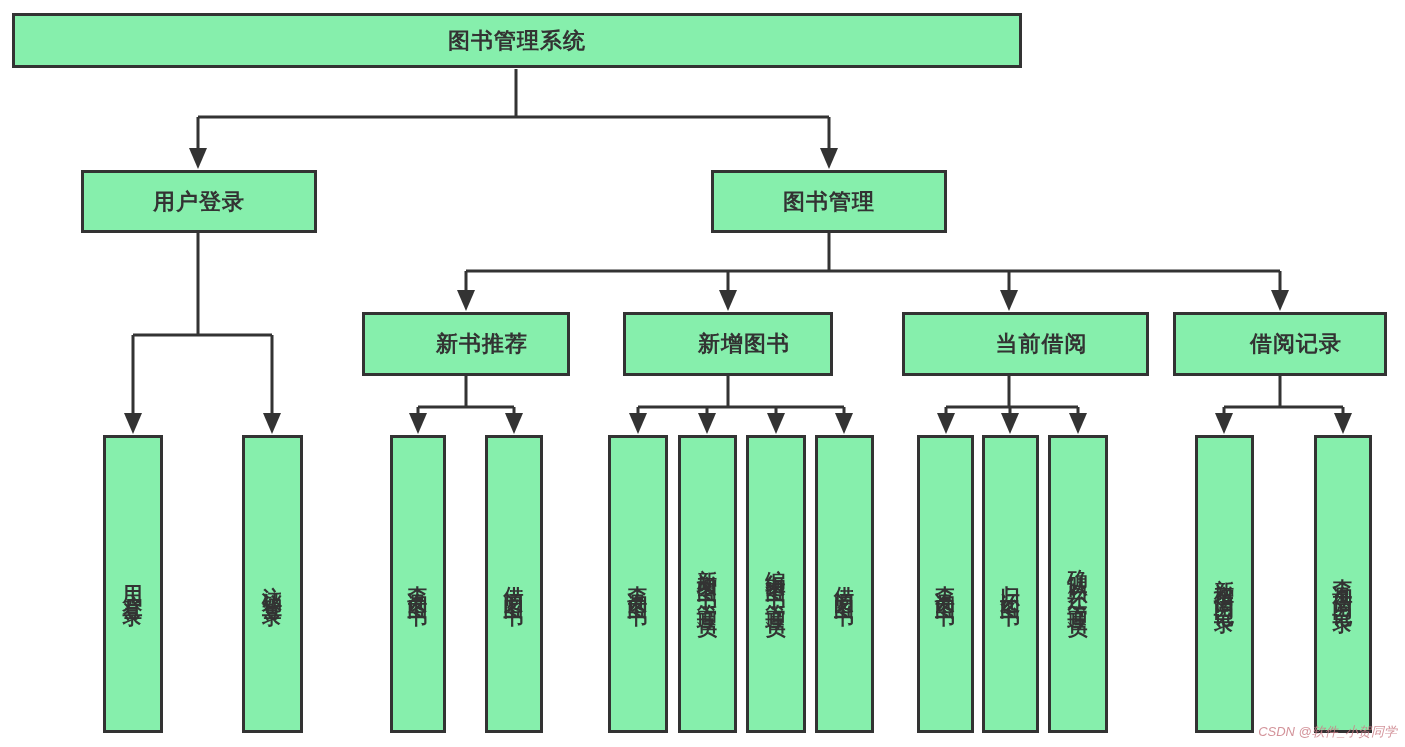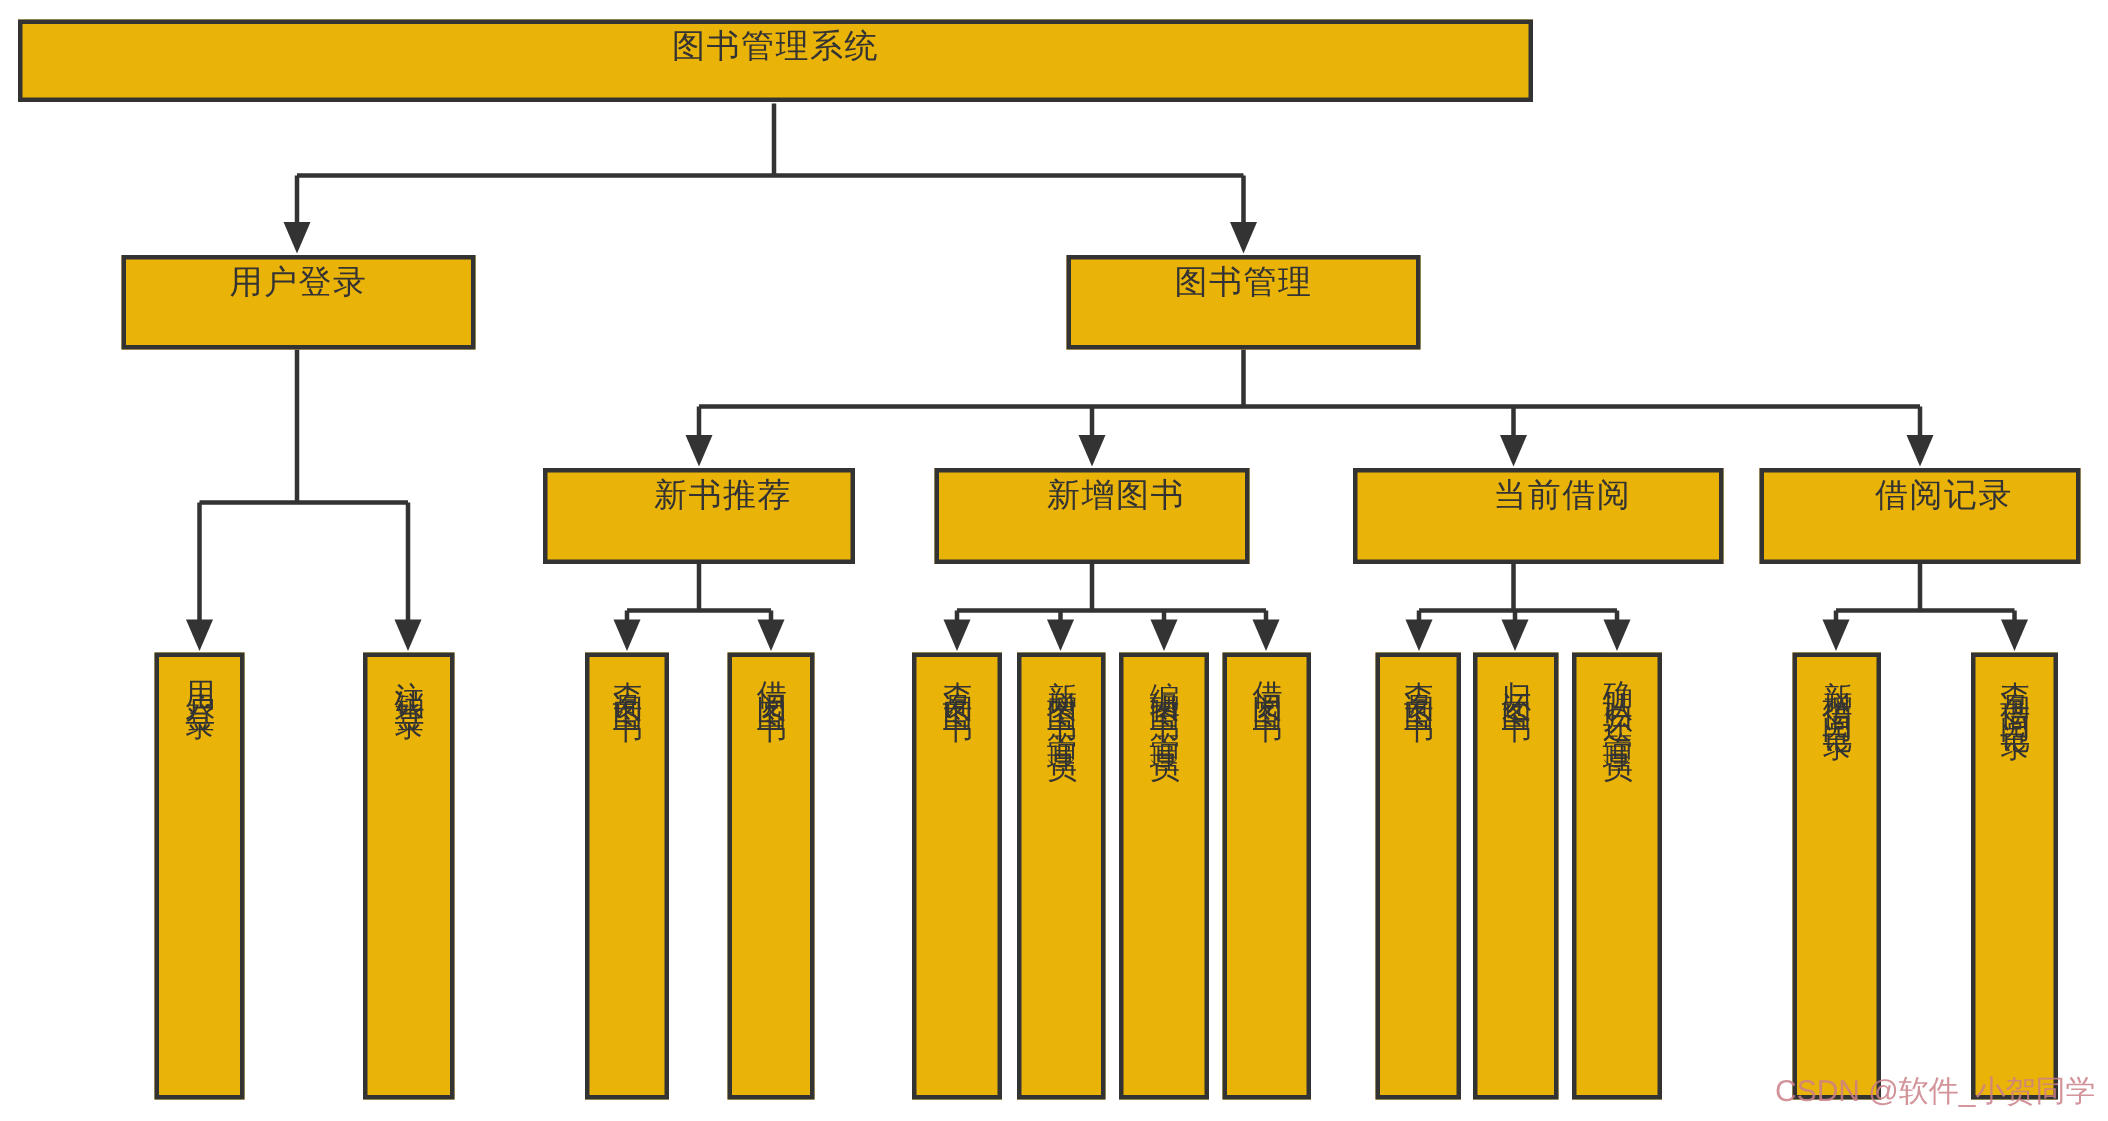--- a/index.html
+++ b/index.html
@@ -18,25 +18,26 @@
   .connectors {
     position: absolute;
     left: 0; top: 0;
     width: 1405px; height: 747px;
     pointer-events: none;
   }
   .node {
     position: absolute;
     box-sizing: border-box;
     border: 3px solid #333333;
-    background: #eab308;
+    background: #86efac;
     display: flex;
-    align-items: flex-start;
+    align-items: center;
     justify-content: center;
     color: #333333;
+    font-weight: bold;
   }
   .h-node {
     font-size: 22px;
     letter-spacing: 1px;
     white-space: nowrap;
   }
   .root-node {
     left: 12px; top: 13px; width: 1010px; height: 55px;
   }
   .l2 { top: 170px; height: 63px; }
@@ -48,23 +49,24 @@
     writing-mode: vertical-lr;
     font-size: 20px;
     letter-spacing: 7px;
     line-height: 1;
     color: #333333;
   }
   .watermark {
     position: absolute;
     right: 8px;
     bottom: 6px;
-    font-size: 20px;
+    font-size: 13px;
     color: rgba(203, 128, 136, 0.85);
     white-space: nowrap;
+    font-style: italic;
   }
 </style>
 </head>
 <body>
 
 <div class="canvas">
 
   <svg class="connectors" viewBox="0 0 1405 747" xmlns="http://www.w3.org/2000/svg">
     <g stroke="#333333" stroke-width="3" fill="none">
       <path d="M516,69 V117 M198,117 H829 M198,117 V152 M829,117 V152"></path>

